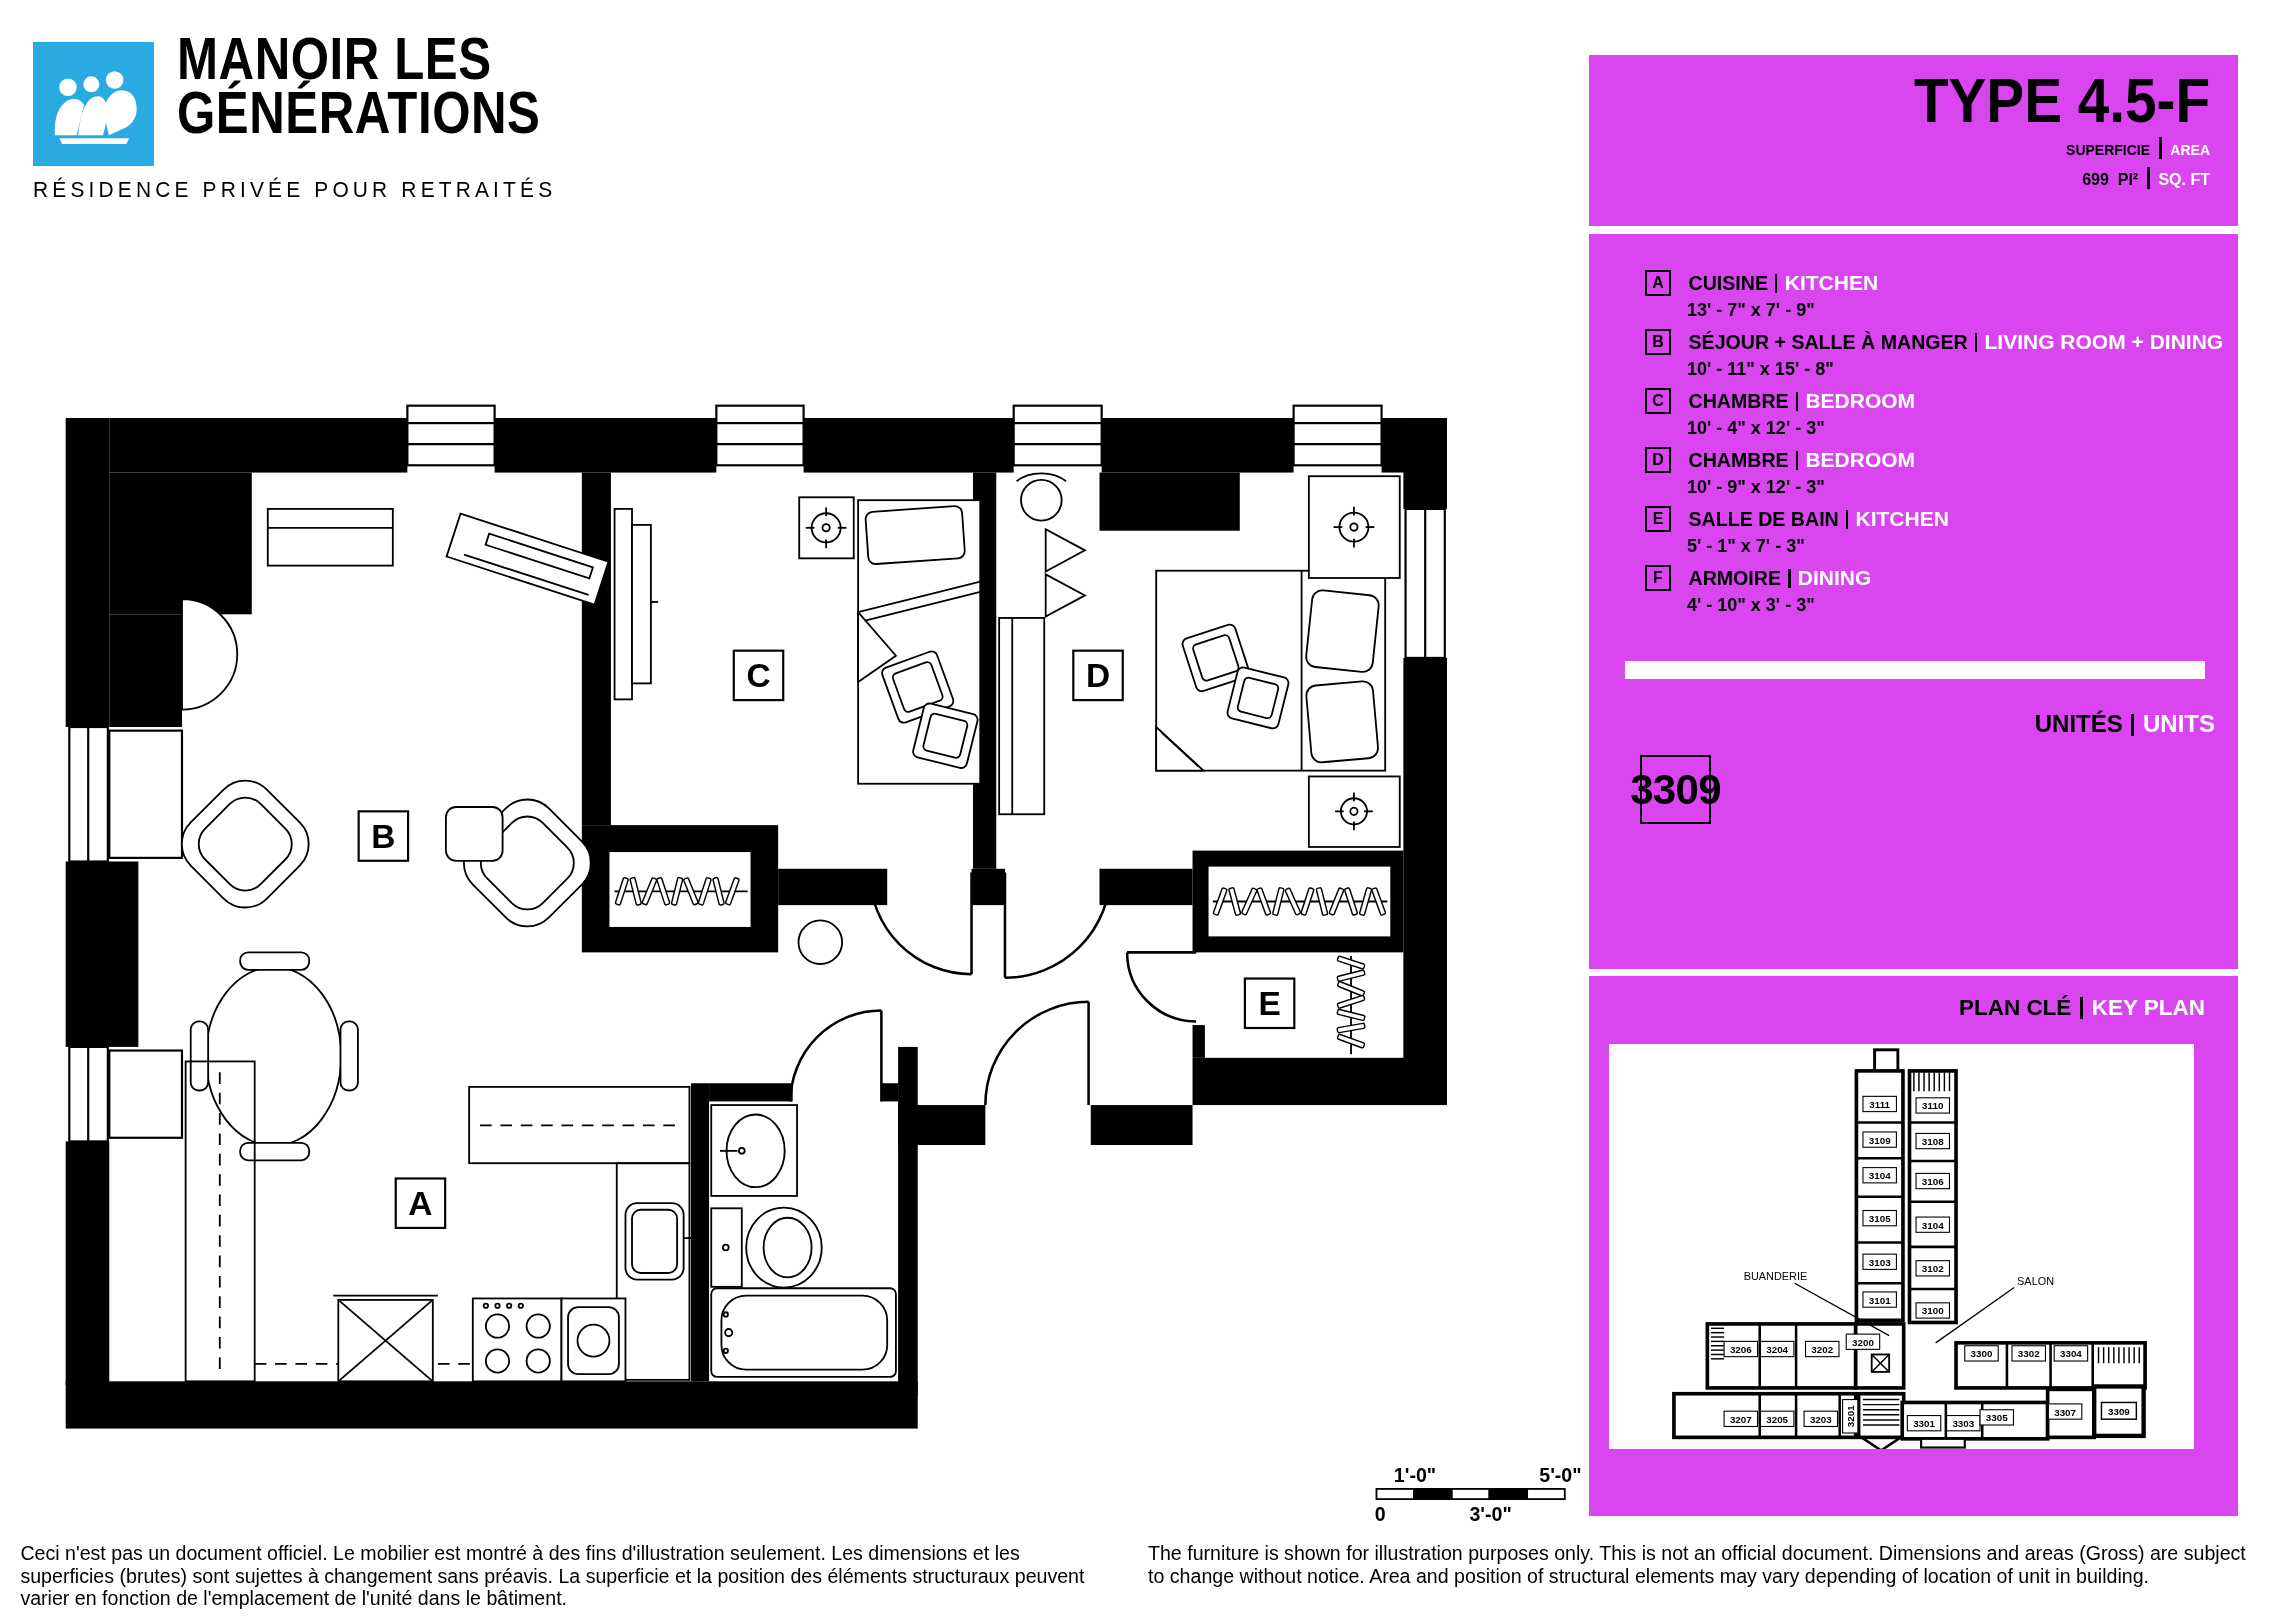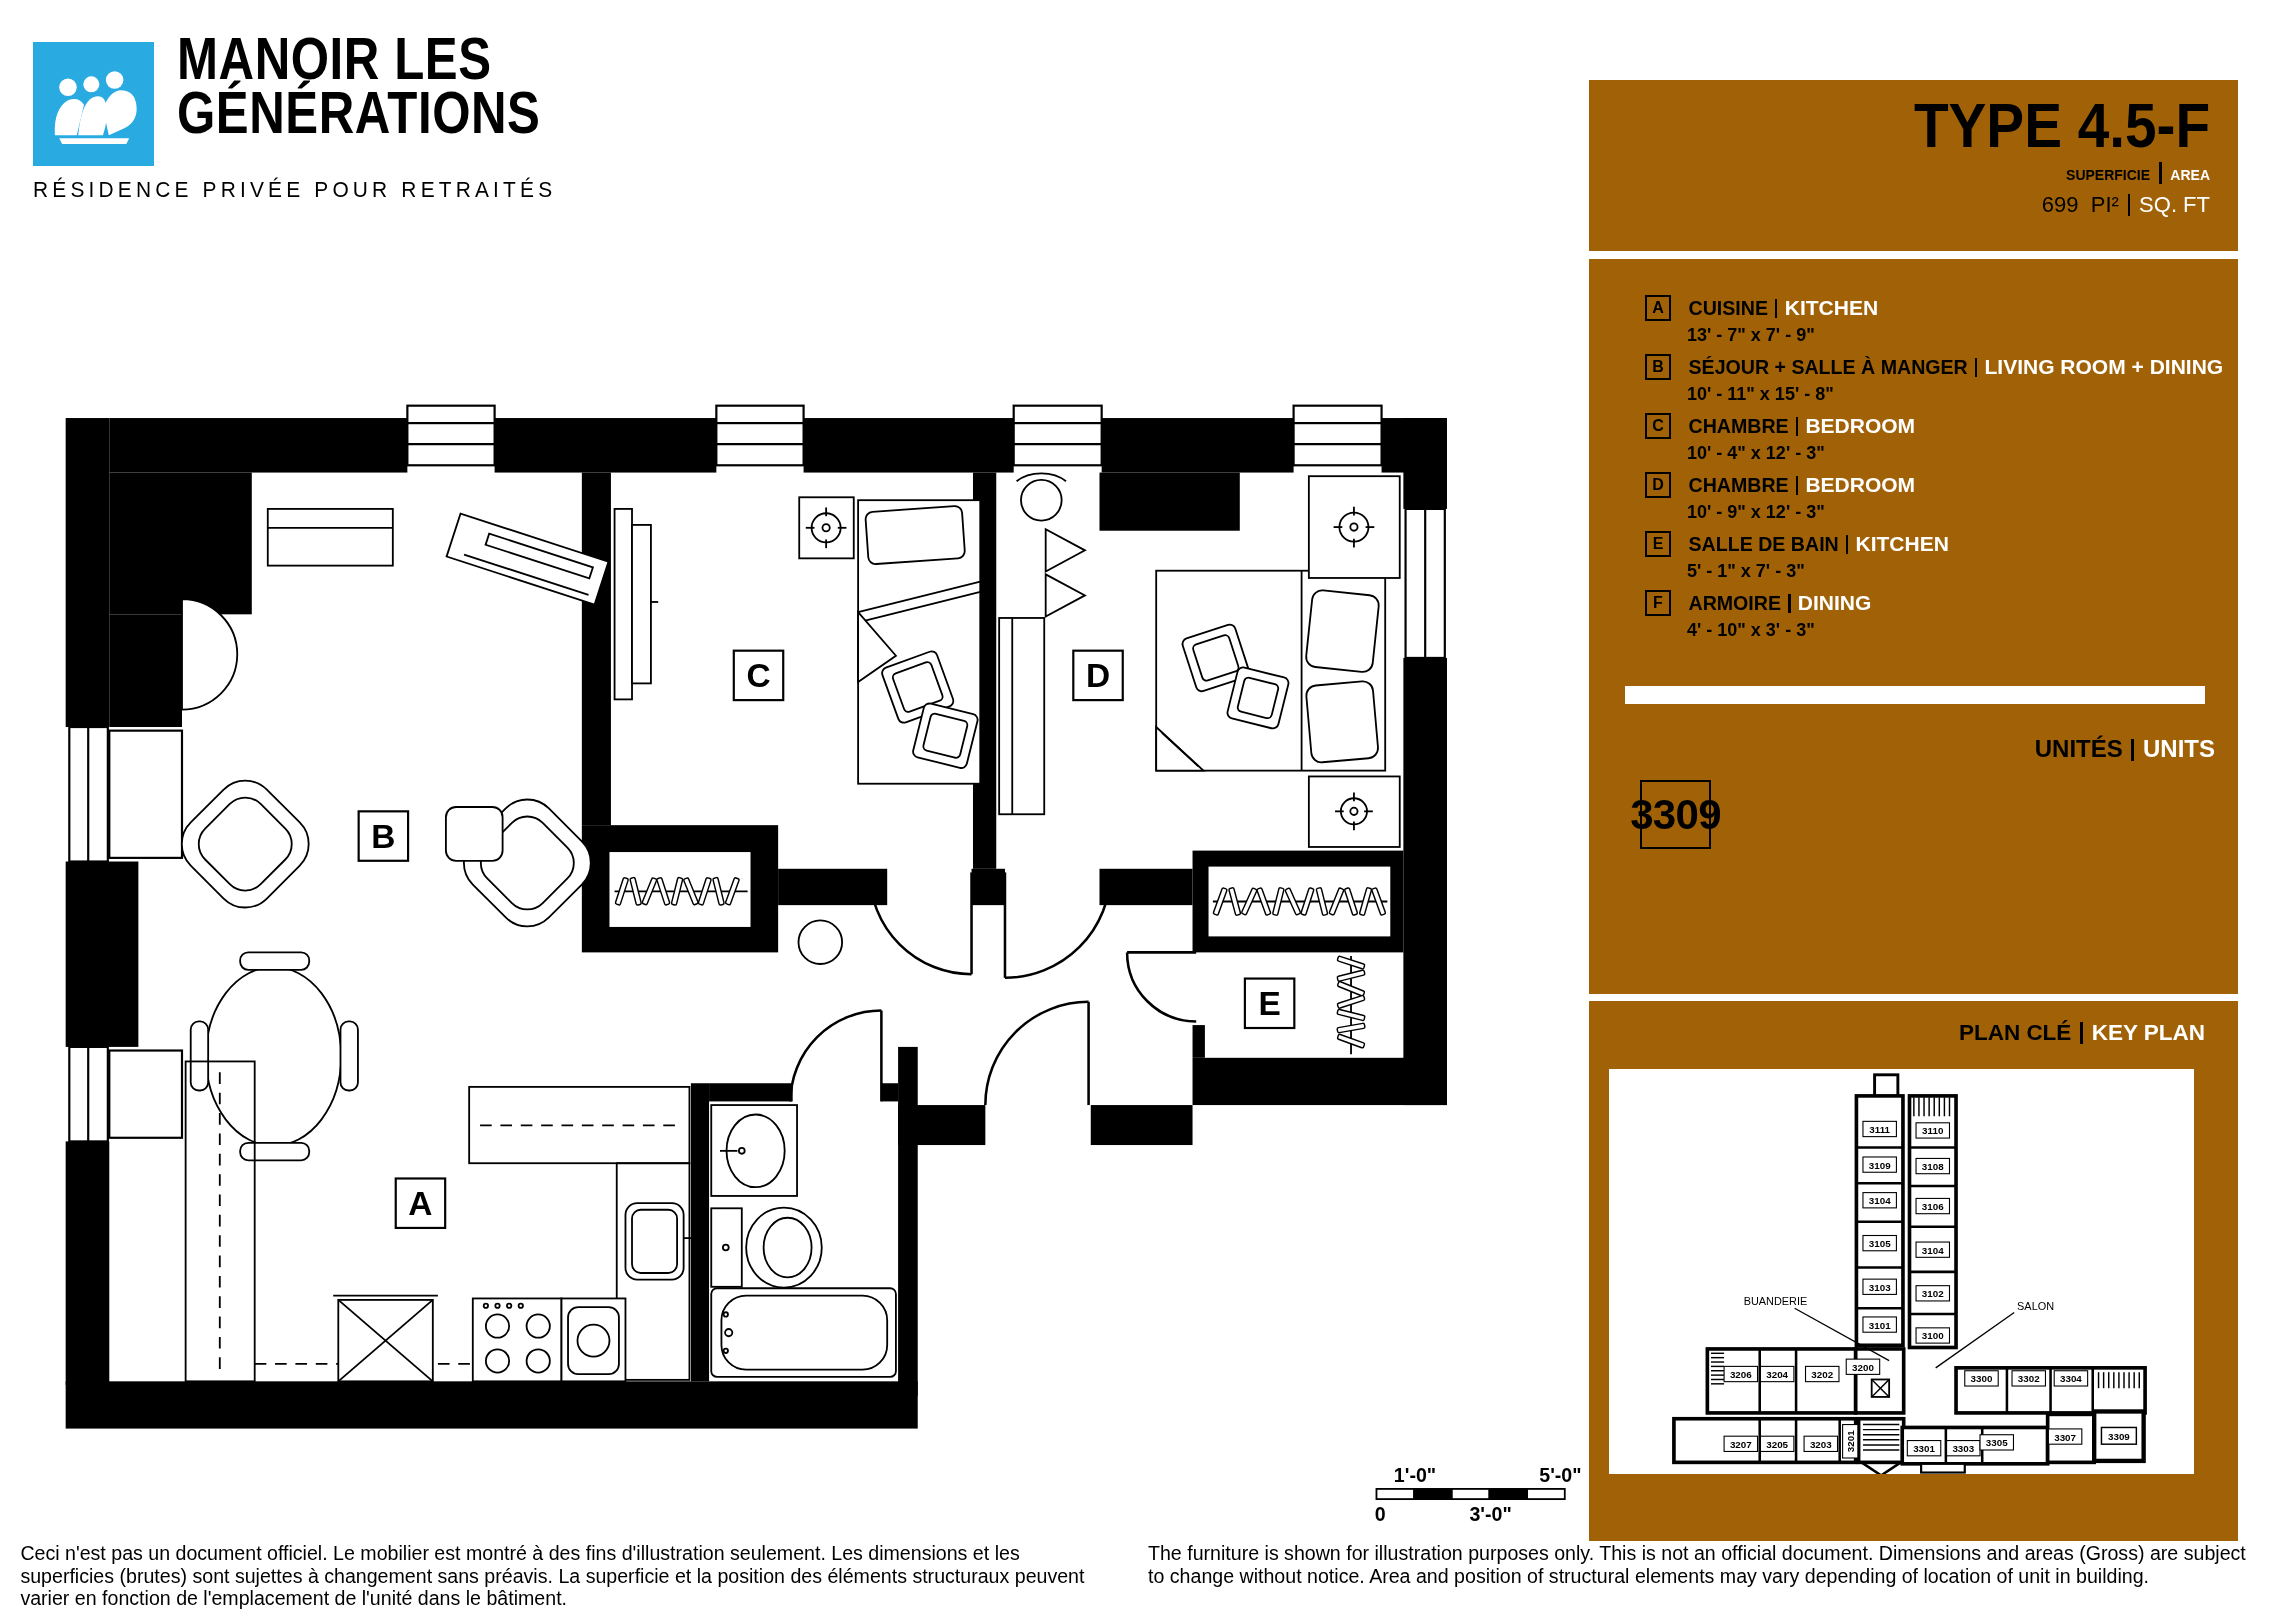--- a/index.html
+++ b/index.html
@@ -7,28 +7,28 @@
     width:2273px;height:1621px;position:relative;background:#fff;
     font-family:"Liberation Sans",sans-serif;color:#000;overflow:hidden;
   }
   .abs{position:absolute;}
   
   .logo-box{left:33px;top:42px;width:121px;height:124px;background:#29ABE2;}
   .brand-text{left:177px;top:32px;transform:scaleX(.82);transform-origin:left top;}
   .brand-line{font-size:60px;font-weight:800;line-height:54px;letter-spacing:0.7px;white-space:nowrap;}
   .tagline{left:33px;top:177px;font-size:22px;font-weight:500;letter-spacing:4.4px;white-space:nowrap;transform:scaleX(.95);transform-origin:left top;}
   
-  .panel{background:#a16207;margin-top:25px;}
+  .panel{background:#d946ef;}
   .panel1{left:1589px;top:55px;width:649px;height:171px;}
   .panel2{left:1589px;top:234px;width:649px;height:735px;}
   .panel3{left:1589px;top:976px;width:649px;height:540px;}
   .p1-inner{position:absolute;right:28px;top:13px;text-align:right;}
   .type-title{font-size:63px;font-weight:800;line-height:65px;letter-spacing:0;transform:scaleX(.9);transform-origin:right top;white-space:nowrap;}
   .sub-line{margin-top:4.4px;font-size:14px;font-weight:700;white-space:nowrap;}
-  .sub-line2{margin-top:7.3px;font-size:22px;font-weight:400;white-space:nowrap;}
+  .sub-line2{margin-top:7.3px;font-size:16px;font-weight:700;white-space:nowrap;}
   .en{color:#fff;}
   .sep{display:inline-block;width:2.9px;height:22px;background:#000;margin:0 8.7px;vertical-align:-4.4px;}
   .sep-s{display:inline-block;width:2.2px;height:19px;background:#000;margin:0 7.3px;vertical-align:-3.6px;}
   
   .legend{position:absolute;left:56px;top:36px;}
   .legend-item{height:59px;}
   .legend-head{display:flex;align-items:center;}
   .letter-box{width:22px;height:22px;border:2.2px solid #000;font-size:16px;font-weight:700;
     display:flex;align-items:center;justify-content:center;margin-right:17.5px;background:transparent;flex:0 0 auto;}
   .legend-fr{font-size:19.6px;font-weight:700;white-space:nowrap;}

